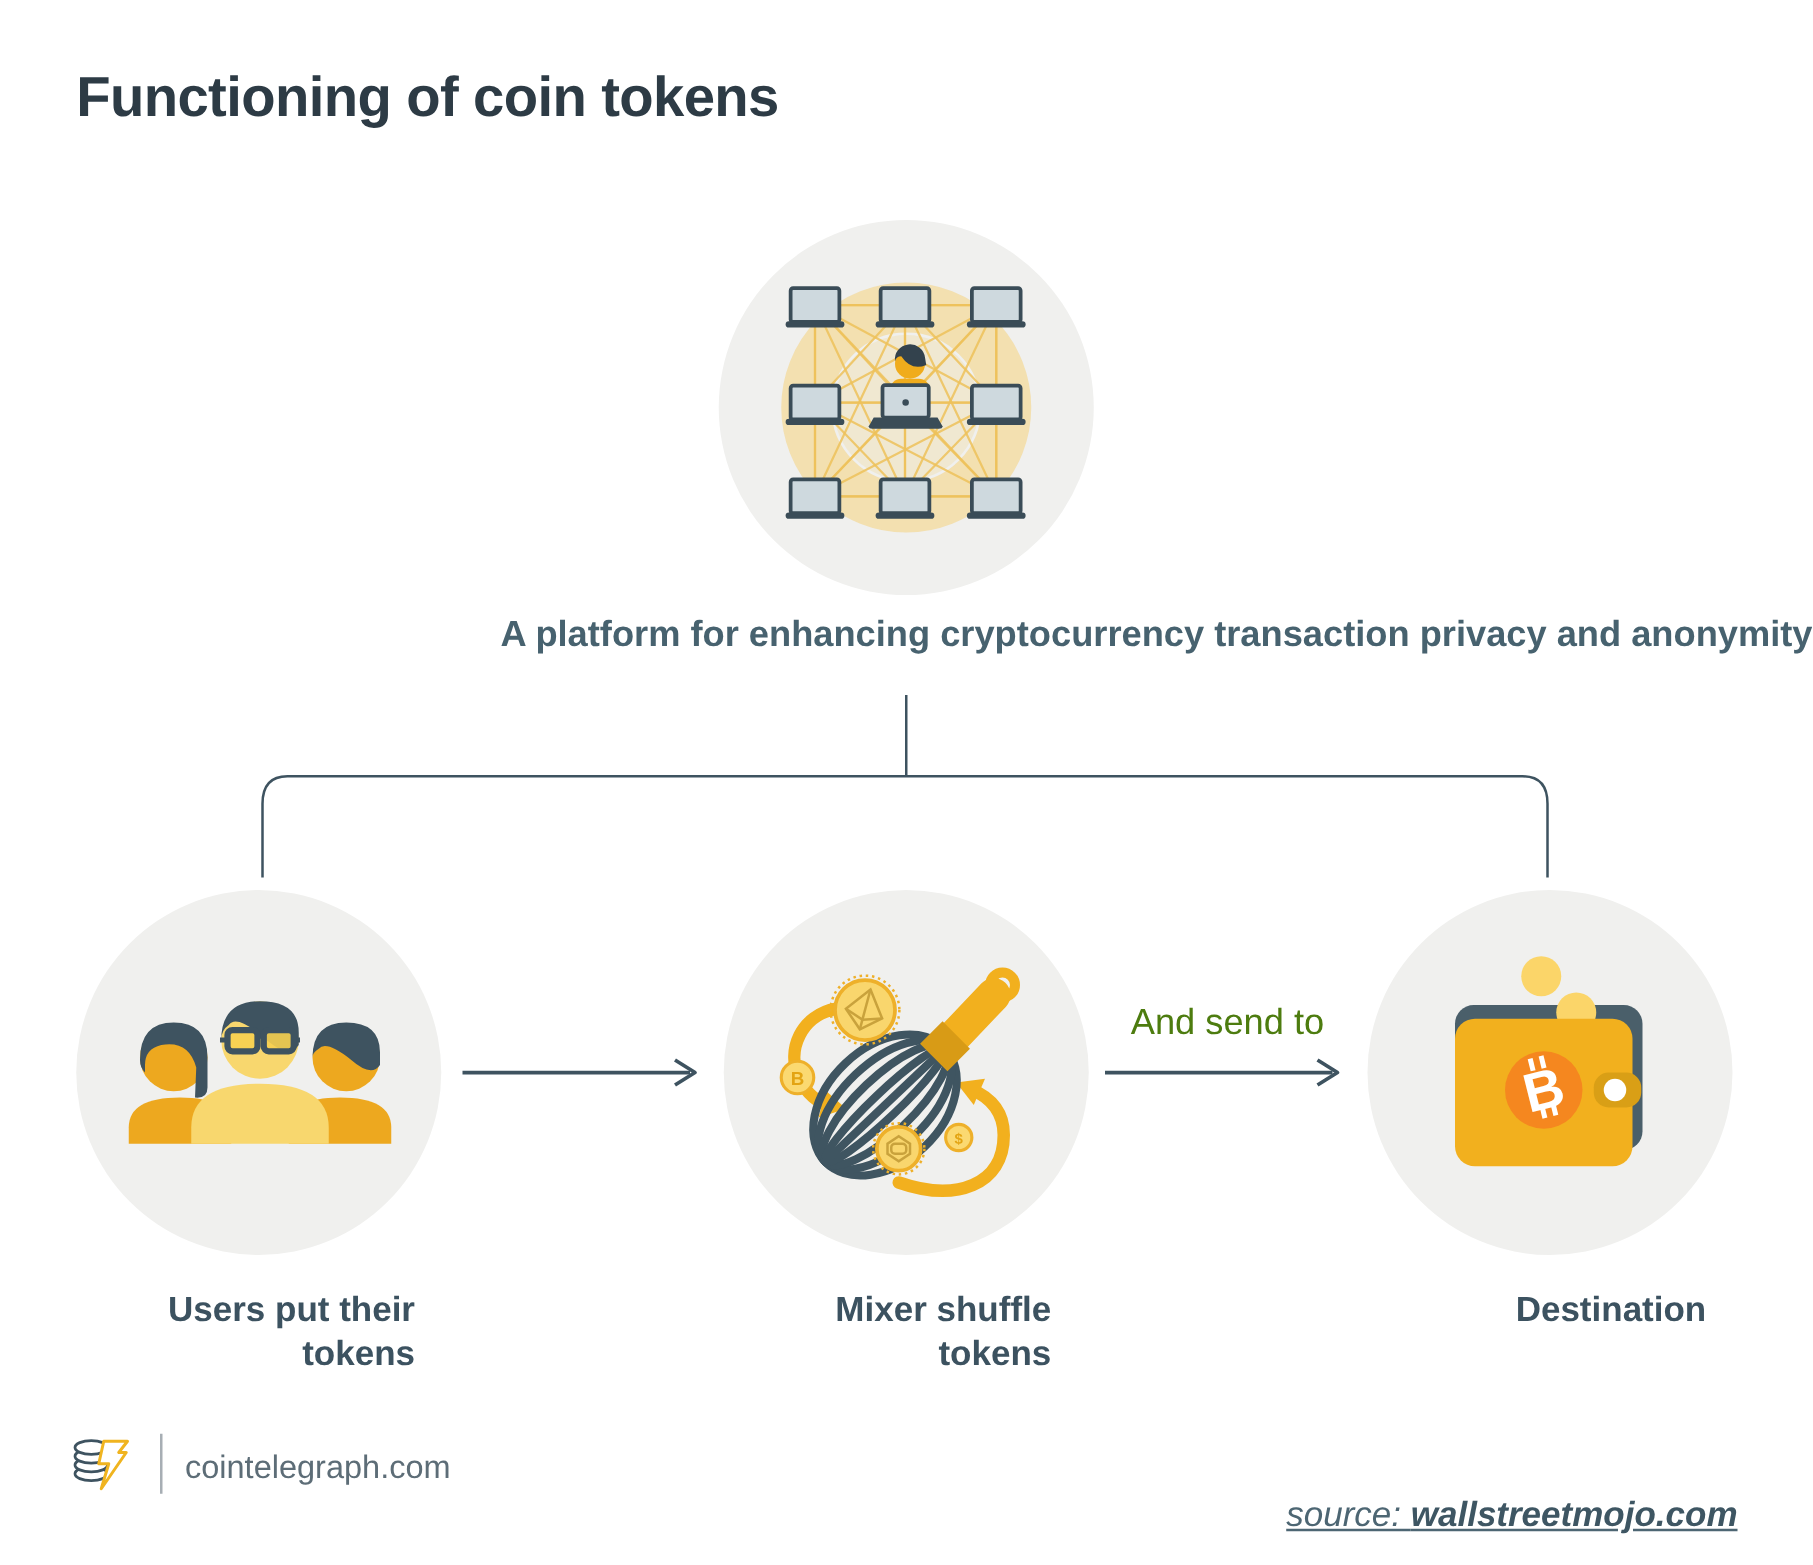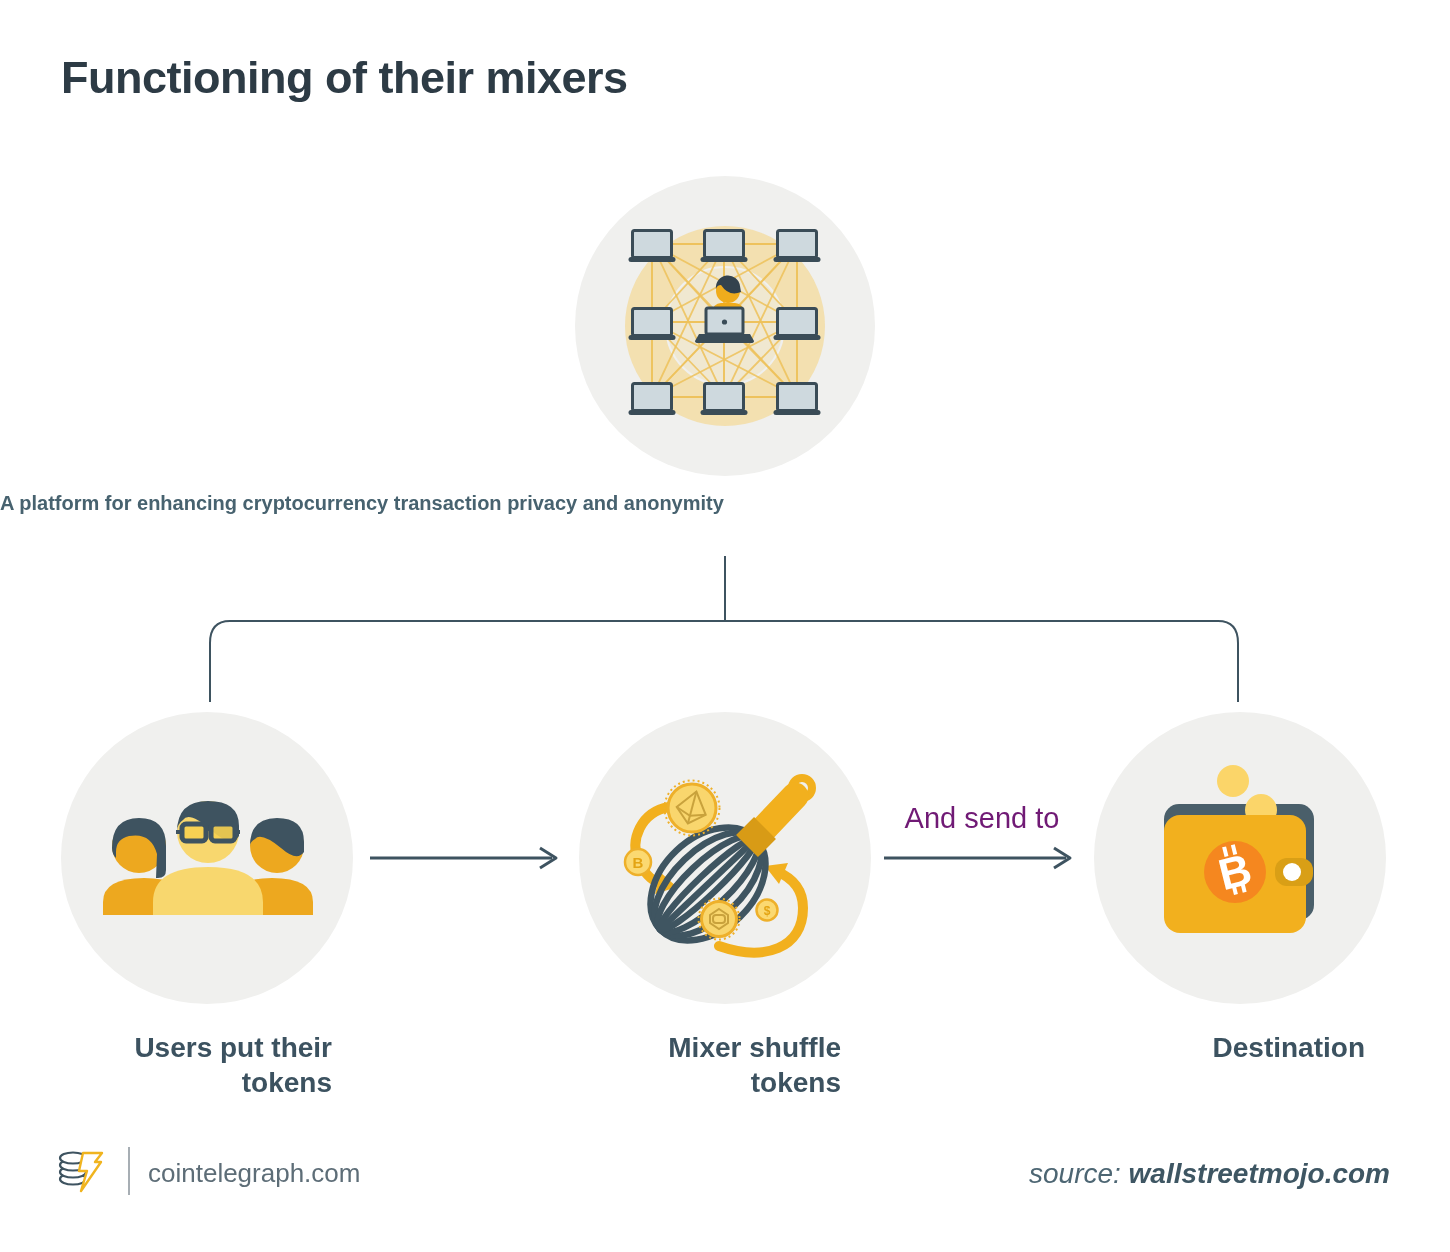--- a/index.html
+++ b/index.html
@@ -5,44 +5,44 @@
   html,body{margin:0;padding:0;background:#fff;}
   .canvas{position:relative;width:1450px;height:1252px;background:#ffffff;overflow:hidden;
           font-family:"Liberation Sans", sans-serif;}
   .page-title{position:absolute;left:61px;top:52px;font-size:45px;font-weight:bold;
           color:#2d3b45;letter-spacing:-0.5px;}
   .circle{position:absolute;border-radius:50%;background:#f0f0ee;}
   .top-circle{left:575px;top:176px;width:300px;height:300px;}
   .c1{left:61px;top:712px;width:292px;height:292px;}
   .c2{left:579px;top:712px;width:292px;height:292px;}
   .c3{left:1094px;top:712px;width:292px;height:292px;}
-  .caption{position:absolute;left:0;top:492px;width:1450px;text-align:left;
-          font-size:20px;font-weight:bold;color:#47626f;}
+  .caption{position:absolute;left:0;top:492px;width:1450px;text-align:right;
+          font-size:29px;font-weight:bold;color:#47626f;}
   .connector{position:absolute;left:0;top:550px;}
   .flow-arrow{position:absolute;}
   .a1{left:368px;top:844px;}
   .a2{left:882px;top:844px;}
   .send-label{position:absolute;left:862px;top:802px;width:240px;text-align:center;
-          font-size:29px;color:#701a75;}
+          font-size:29px;color:#4d7c0f;}
   .step-label{position:absolute;text-align:right;font-size:28px;font-weight:bold;
           color:#3c5260;line-height:35px;top:1030px;width:250px;}
   .l1{left:82px;} .l2{left:591px;} .l3{left:1115px;}
   .logo{position:absolute;left:56px;top:1146px;}
   .footer-divider{position:absolute;left:128px;top:1147px;width:2px;height:48px;background:#a7aeb4;}
   .brand{position:absolute;left:148px;top:1158px;font-size:26px;color:#5d6d77;}
-  .source{position:absolute;right:60px;top:1158px;font-size:28px;font-style:italic;color:#4d6673;}
+  .source{position:absolute;right:60px;top:1196px;font-size:28px;font-style:italic;color:#4d6673;text-decoration:underline;}
   .source strong{color:#3e5663;}
   svg{display:block;}
 </style>
 </head>
 <body>
 
 <div class="canvas">
 
-  <div class="page-title">Functioning of their mixers</div>
+  <div class="page-title">Functioning of coin tokens</div>
 
   <div class="circle top-circle">
     <svg width="300" height="300" viewBox="0 0 300 300">
       <circle cx="150" cy="150" r="58" fill="rgba(246,198,75,0.18)"></circle>
       <circle cx="150" cy="150" r="80" fill="none" stroke="rgba(246,198,75,0.38)" stroke-width="40"></circle>
       <g id="net-mesh">
           <line x1="77" y1="68" x2="149" y2="68" stroke="#eec25b" stroke-width="1.8" opacity="0.85"></line>
           <line x1="77" y1="68" x2="222" y2="68" stroke="#eec25b" stroke-width="1.8" opacity="0.85"></line>
           <line x1="77" y1="68" x2="77" y2="146" stroke="#eec25b" stroke-width="1.8" opacity="0.85"></line>
           <line x1="77" y1="68" x2="149" y2="146" stroke="#eec25b" stroke-width="1.8" opacity="0.85"></line>

